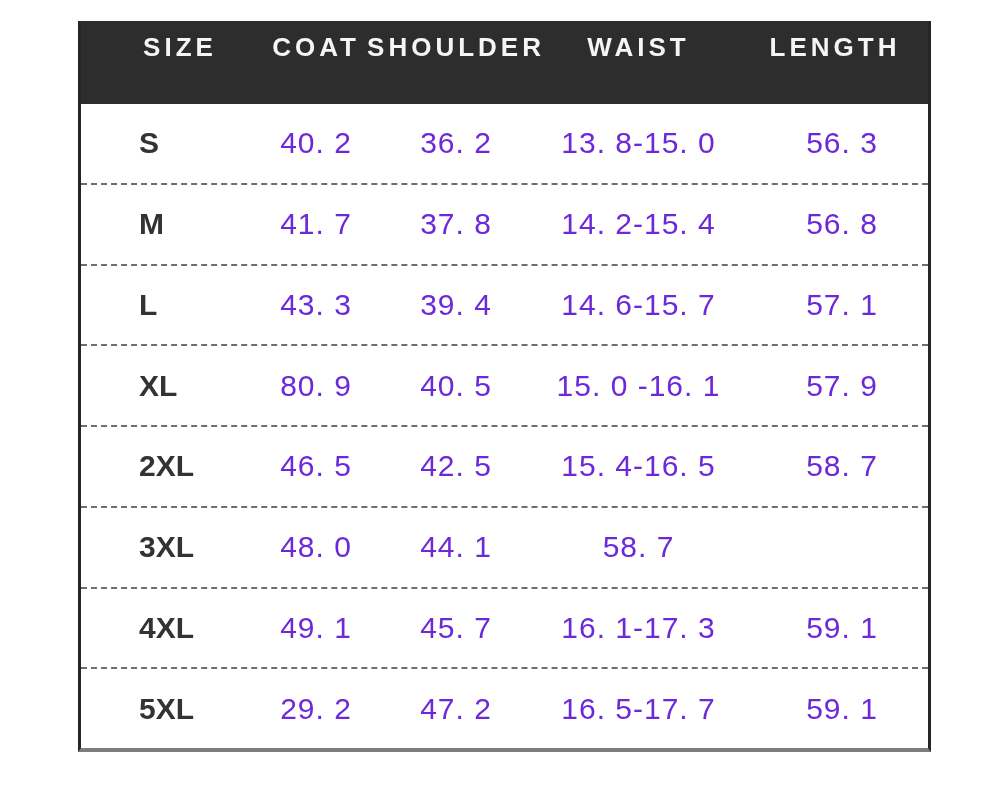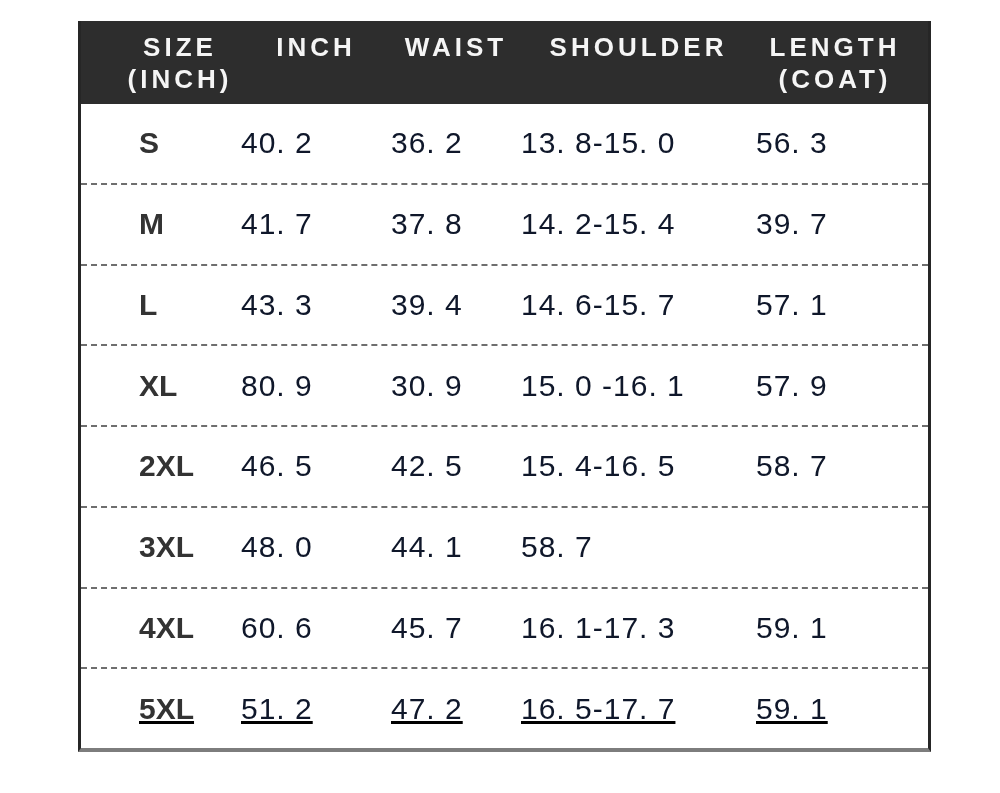--- a/index.html
+++ b/index.html
@@ -48,92 +48,90 @@
     flex-direction: column;
     height: 644px;
   }
   .table-row {
     flex: 1 1 0;
     display: grid;
     grid-template-columns: 160px 150px 130px 235px 172px;
     align-items: center;
     border-bottom: 2px dashed #6e6e6e;
   }
-  .table-row:last-child { border-bottom: none; text-decoration: underline; }
+  .table-row:last-child { border-bottom: none; }
   .cell {
-    text-align: left;
+    text-align: center;
     font-size: 30px;
-    color: #0f172a;
+    color: #6d28d9;
     letter-spacing: 1px;
     white-space: nowrap;
   }
   .cell.size-cell {
     text-align: left;
     padding-left: 58px;
     font-weight: bold;
     color: #333333;
     letter-spacing: 0;
   }
 </style>
 </head>
 <body>
 
 <div class="page">
   <div class="size-table">
 
     <div class="table-header">
       <div class="header-cell col-size">
         <span>SIZE</span>
-        <span>(INCH)</span>
       </div>
       <div class="header-cell">
-        <span>INCH</span>
+        <span>COAT</span>
+      </div>
+      <div class="header-cell">
+        <span>SHOULDER</span>
       </div>
       <div class="header-cell">
         <span>WAIST</span>
       </div>
-      <div class="header-cell">
-        <span>SHOULDER</span>
-      </div>
       <div class="header-cell col-length">
         <span>LENGTH</span>
-        <span>(COAT)</span>
       </div>
     </div>
 
     <div class="table-body">
 
       <div class="table-row">
         <div class="cell size-cell">S</div>
         <div class="cell">40. 2</div>
         <div class="cell">36. 2</div>
         <div class="cell">13. 8-15. 0</div>
         <div class="cell">56. 3</div>
       </div>
 
       <div class="table-row">
         <div class="cell size-cell">M</div>
         <div class="cell">41. 7</div>
         <div class="cell">37. 8</div>
         <div class="cell">14. 2-15. 4</div>
-        <div class="cell">39. 7</div>
+        <div class="cell">56. 8</div>
       </div>
 
       <div class="table-row">
         <div class="cell size-cell">L</div>
         <div class="cell">43. 3</div>
         <div class="cell">39. 4</div>
         <div class="cell">14. 6-15. 7</div>
         <div class="cell">57. 1</div>
       </div>
 
       <div class="table-row">
         <div class="cell size-cell">XL</div>
         <div class="cell">80. 9</div>
-        <div class="cell">30. 9</div>
+        <div class="cell">40. 5</div>
         <div class="cell">15. 0 -16. 1</div>
         <div class="cell">57. 9</div>
       </div>
 
       <div class="table-row">
         <div class="cell size-cell">2XL</div>
         <div class="cell">46. 5</div>
         <div class="cell">42. 5</div>
         <div class="cell">15. 4-16. 5</div>
         <div class="cell">58. 7</div>
@@ -141,29 +139,29 @@
 
       <div class="table-row">
         <div class="cell size-cell">3XL</div>
         <div class="cell">48. 0</div>
         <div class="cell">44. 1</div>
         <div class="cell">58. 7</div>
       </div>
 
       <div class="table-row">
         <div class="cell size-cell">4XL</div>
-        <div class="cell">60. 6</div>
+        <div class="cell">49. 1</div>
         <div class="cell">45. 7</div>
         <div class="cell">16. 1-17. 3</div>
         <div class="cell">59. 1</div>
       </div>
 
       <div class="table-row">
         <div class="cell size-cell">5XL</div>
-        <div class="cell">51. 2</div>
+        <div class="cell">29. 2</div>
         <div class="cell">47. 2</div>
         <div class="cell">16. 5-17. 7</div>
         <div class="cell">59. 1</div>
       </div>
 
     </div>
   </div>
 </div>
 
 </body></html>

